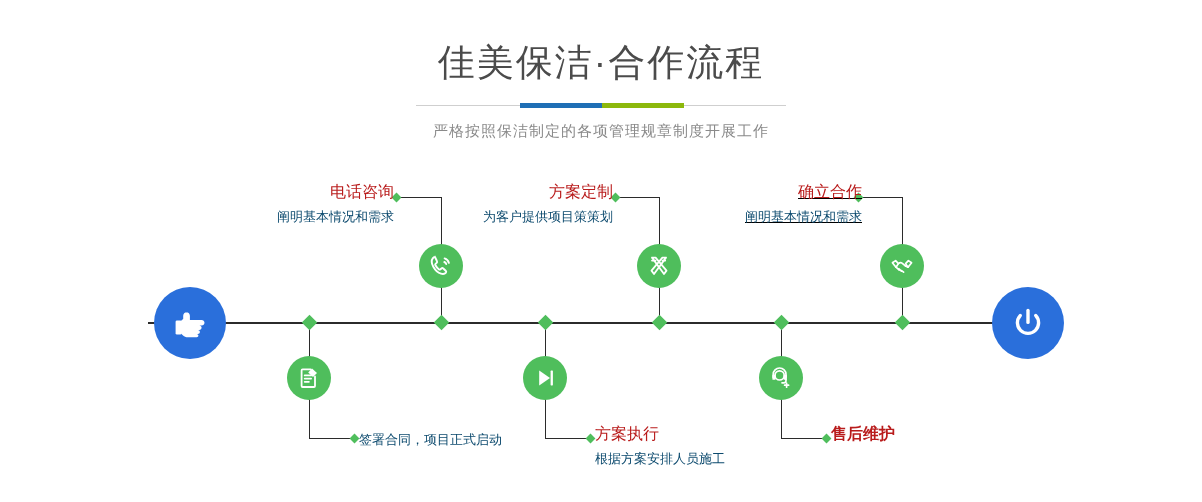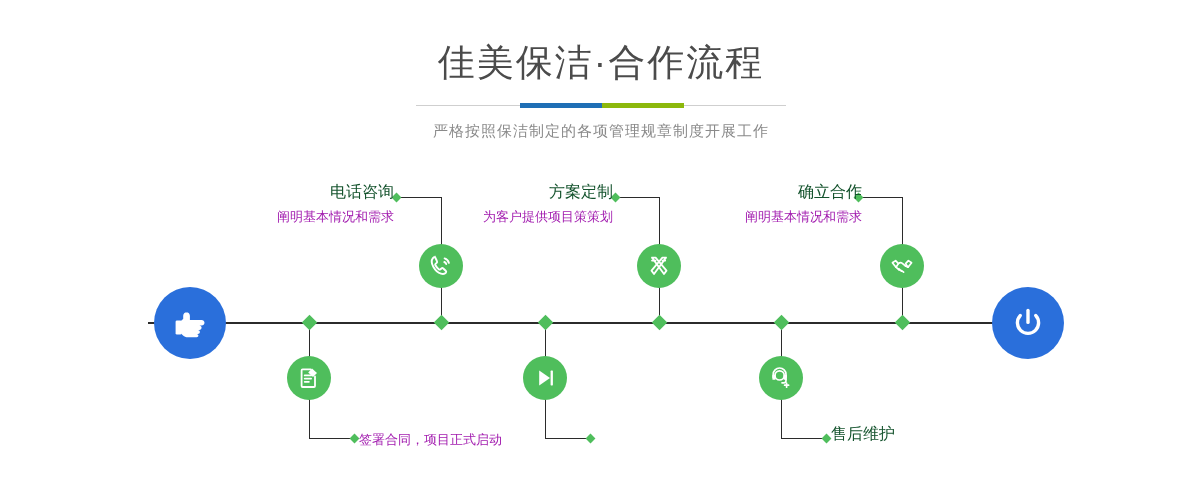--- a/index.html
+++ b/index.html
@@ -67,24 +67,24 @@
     position: absolute; width: 11px; height: 11px; background: #4fbe5c;
     transform: rotate(45deg); z-index: 4;
   }
   .diamond.small {
     width: 7px; height: 7px; background: #4fbe5c;
   }
 
   
   .lab { position: absolute; z-index: 5; }
   .lab .t {
-    font-size: 16px; color: #14532d; line-height: 1.2; white-space: nowrap;
+    font-size: 16px; color: #b91c1c; line-height: 1.2; white-space: nowrap;
   }
   .lab .d {
-    font-size: 13px; color: #a21caf; line-height: 1.2; margin-top: 8px; white-space: nowrap;
+    font-size: 13px; color: #0c4a6e; line-height: 1.2; margin-top: 8px; white-space: nowrap;
   }
   .lab.up   { text-align: right; }
   .lab.down { text-align: left; }
 </style>
 </head>
 <body>
 
 <div id="root">
 
   <div class="hdr">
@@ -184,52 +184,56 @@
     <div class="hline" style="left:545px; top:278px; width:46px;"></div>
     <div class="diamond small" style="left:587px; top:275px;"></div>
     <div class="stage-icon" style="left:523px; top:196px;">
       <span>
         <svg width="26" height="26" viewBox="0 0 26 26" fill="#ffffff">
           <path d="M7.2 5.6 L18.0 13.0 L7.2 20.4 Z"></path>
           <rect x="18.6" y="5.6" width="2.3" height="14.8" rx="0.6"></rect>
         </svg>
       </span>
     </div>
+    <div class="lab down" style="left:595px; top:264px;">
+      <div class="t">方案执行</div>
+      <div class="d">根据方案安排人员施工</div>
+    </div>
 
     <div class="vline" style="left:902px; top:37px; height:126px;"></div>
     <div class="hline" style="left:859px; top:37px; width:44px;"></div>
     <div class="diamond small" style="left:855px; top:34px;"></div>
     <div class="stage-icon" style="left:880px; top:84px;">
       <span>
         <svg width="26" height="26" viewBox="0 0 26 26" fill="none" stroke="#ffffff" stroke-width="1.7" stroke-linejoin="round" stroke-linecap="round">
           <path d="M3.4 9.8 L6.6 7.6 L9.4 10.6 L7.0 14.2 Z"></path>
           <path d="M22.6 9.8 L19.4 7.6 L16.6 10.6 L19.0 14.2 Z"></path>
           <path d="M9.4 10.6 C10.6 9.6 12.0 9.3 13.0 10.1 L16.6 13.0"></path>
           <path d="M7.0 14.2 L10.2 17.0 M10.0 16.0 L12.4 18.2 M12.6 17.6 L14.6 19.2"></path>
           <path d="M16.6 13.0 L19.0 14.2"></path>
         </svg>
       </span>
     </div>
-    <div class="lab up" style="right:340px; top:22px;">
+    <div class="lab up" style="right:340px; top:22px;text-decoration:underline;">
       <div class="t">确立合作</div>
       <div class="d">阐明基本情况和需求</div>
     </div>
 
     <div class="vline" style="left:781px; top:163px; height:116px;"></div>
     <div class="hline" style="left:781px; top:278px; width:46px;"></div>
     <div class="diamond small" style="left:823px; top:275px;"></div>
     <div class="stage-icon" style="left:759px; top:196px;">
       <span>
         <svg width="26" height="26" viewBox="0 0 26 26" fill="none" stroke="#ffffff" stroke-width="1.7" stroke-linecap="round" stroke-linejoin="round">
           <circle cx="11.6" cy="10.4" r="4.6"></circle>
           <path d="M5.2 12.2 V9.4 a6.4 6.4 0 0 1 12.8 0 v2.8"></path>
           <path d="M5.2 10.6 h1.5 v3.4 H5.2z M16.5 10.6 h1.5 v3.4 h-1.5z"></path>
           <path d="M18.0 14.0 v1.4 a2.4 2.4 0 0 1-2.4 2.4 h-1.6"></path>
           <path d="M18.6 18.2 v4.0 M16.6 20.2 h4.0"></path>
         </svg>
       </span>
     </div>
-    <div class="lab down" style="left:831px; top:264px;">
+    <div class="lab down" style="left:831px; top:264px;font-weight:bold;">
       <div class="t">售后维护</div>
     </div>
 
   </div>
 </div>
 
 </body></html>

